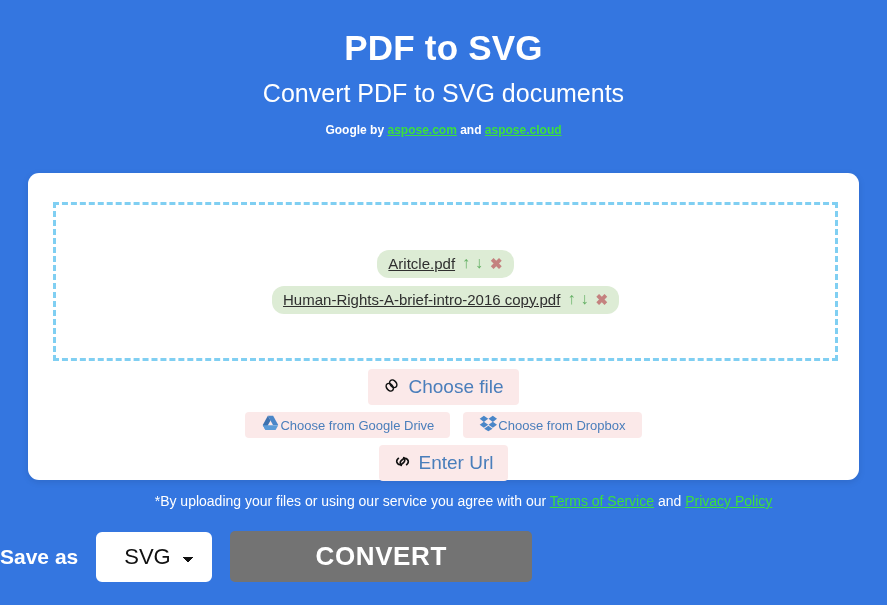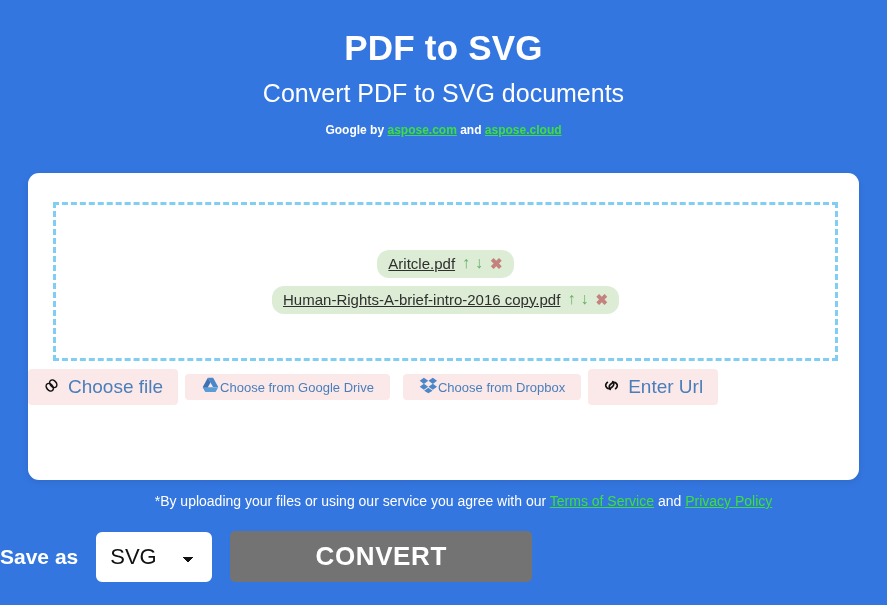--- a/index.html
+++ b/index.html
@@ -110,21 +110,21 @@
     margin-left: 2px;
   }
 
   
   .source-area {
     position: absolute;
     left: 0;
     top: 196px;
     width: 100%;
     display: flex;
-    flex-direction: row;
+    flex-direction: column;
     align-items: center;
     gap: 7px;
   }
   .src-row {
     display: flex;
     justify-content: center;
     gap: 13px;
   }
   .src-btn {
     background: #fbe9e9;
@@ -193,21 +193,21 @@
     font-weight: bold;
   }
   .format-select {
     width: 116px;
     height: 50px;
     background: #ffffff;
     border: 2px solid #ffffff;
     border-radius: 6px;
     font-size: 22px;
     color: #111111;
-    padding: 0 12px;
+    padding: 0 26px;
     font-family: "Liberation Sans", sans-serif;
     cursor: pointer;
     appearance: none;
     -webkit-appearance: none;
     background-image: linear-gradient(45deg, transparent 50%, #111 50%), linear-gradient(135deg, #111 50%, transparent 50%);
     background-position: calc(100% - 22px) 23px, calc(100% - 16px) 23px;
     background-size: 6px 6px, 6px 6px;
     background-repeat: no-repeat;
   }
   .convert-btn {

